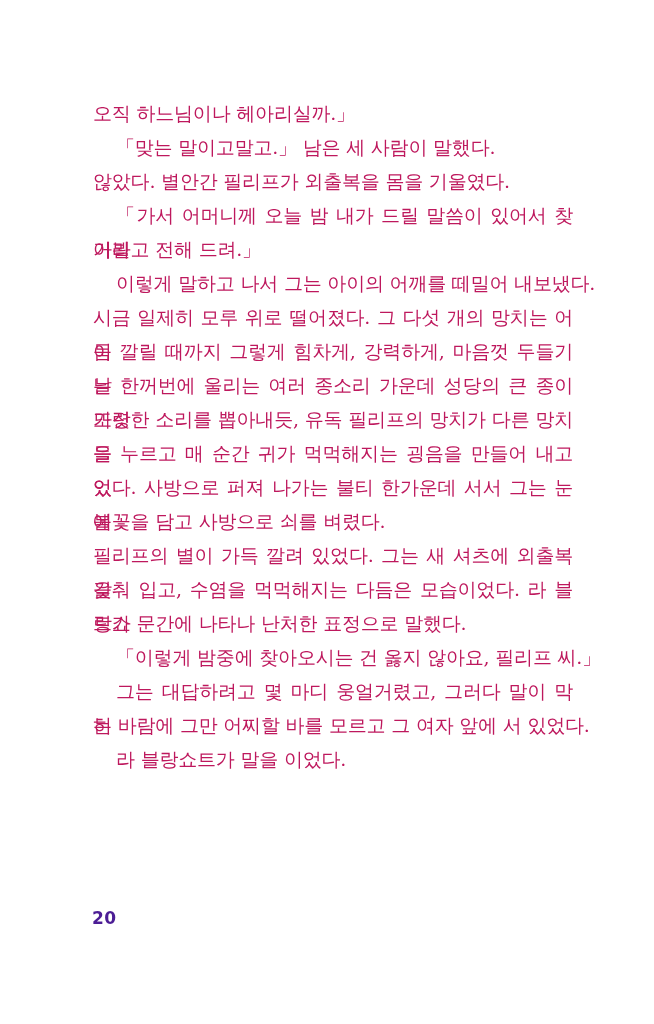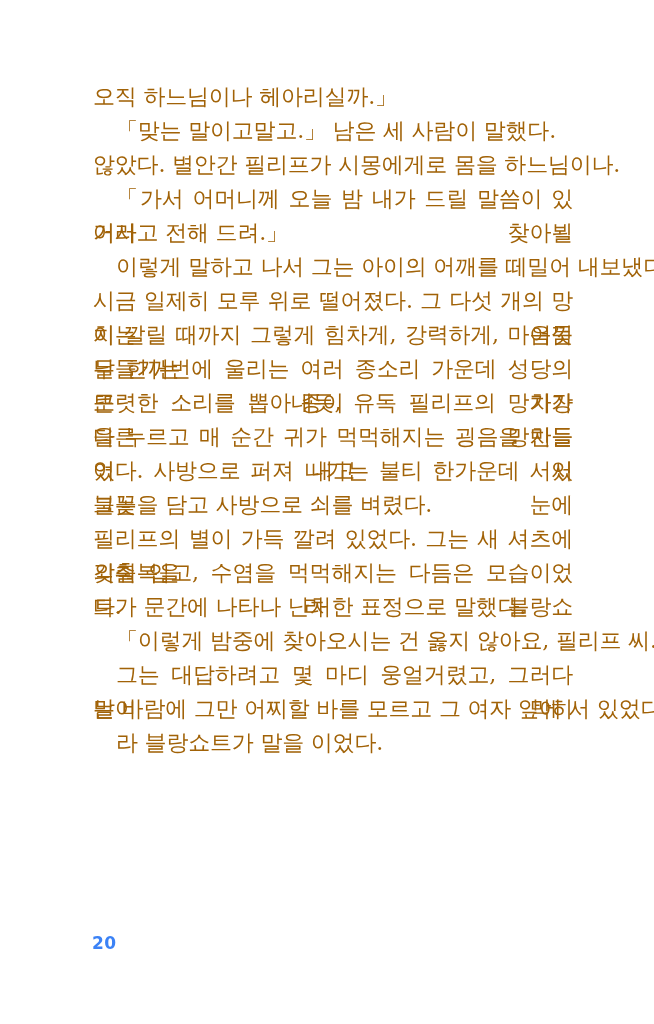--- a/index.html
+++ b/index.html
@@ -15,61 +15,61 @@
     font-family: "DejaVu Serif", "Liberation Serif", serif;
   }
   .book-page {
     position: absolute;
     inset: 0;
     background: #ffffff;
   }
   .text-block {
     position: absolute;
     left: 93px;
-    top: 80px;
+    top: 96px;
     width: 480px;
-    font-size: 22px;
+    font-size: 19px;
     line-height: 34px;
-    color: #a16207;
+    color: #be185d;
     letter-spacing: -0.2px;
   }
   .line {
     height: 34px;
     white-space: nowrap;
   }
   
   .line.j {
     white-space: normal;
     text-align: justify;
     text-align-last: justify;
   }
   
   .line.indent {
     text-indent: 23px;
   }
   .page-number {
     position: absolute;
     left: 92px;
-    top: 933px;
+    top: 908px;
     font-family: "DejaVu Sans", "Liberation Sans", sans-serif;
     font-size: 17px;
     font-weight: 600;
-    color: #3b82f6;
+    color: #4c1d95;
     letter-spacing: 0.5px;
   }
 </style>
 </head>
 <body>
 
 <div class="book-page">
 
   <div class="text-block">
     <div class="line">오직 하느님이나 헤아리실까.」</div>
     <div class="line indent">「맞는 말이고말고.」 남은 세 사람이 말했다.</div>
-    <div class="line">않았다. 별안간 필리프가 시몽에게로 몸을 하느님이나.</div>
+    <div class="line">않았다. 별안간 필리프가 외출복을 몸을 기울였다.</div>
     <div class="line indent j">「가서 어머니께 오늘 밤 내가 드릴 말씀이 있어서 찾아뵐</div>
     <div class="line">거라고 전해 드려.」</div>
     <div class="line indent">이렇게 말하고 나서 그는 아이의 어깨를 떼밀어 내보냈다.</div>
     <div class="line j">시금 일제히 모루 위로 떨어졌다. 그 다섯 개의 망치는 어둠</div>
     <div class="line j">이 깔릴 때까지 그렇게 힘차게, 강력하게, 마음껏 두들기는</div>
     <div class="line j">날 한꺼번에 울리는 여러 종소리 가운데 성당의 큰 종이 가장</div>
     <div class="line j">또렷한 소리를 뽑아내듯, 유독 필리프의 망치가 다른 망치들</div>
     <div class="line j">을 누르고 매 순간 귀가 먹먹해지는 굉음을 만들어 내고 있</div>
     <div class="line j">었다. 사방으로 퍼져 나가는 불티 한가운데 서서 그는 눈에</div>
     <div class="line">불꽃을 담고 사방으로 쇠를 벼렸다.</div>

